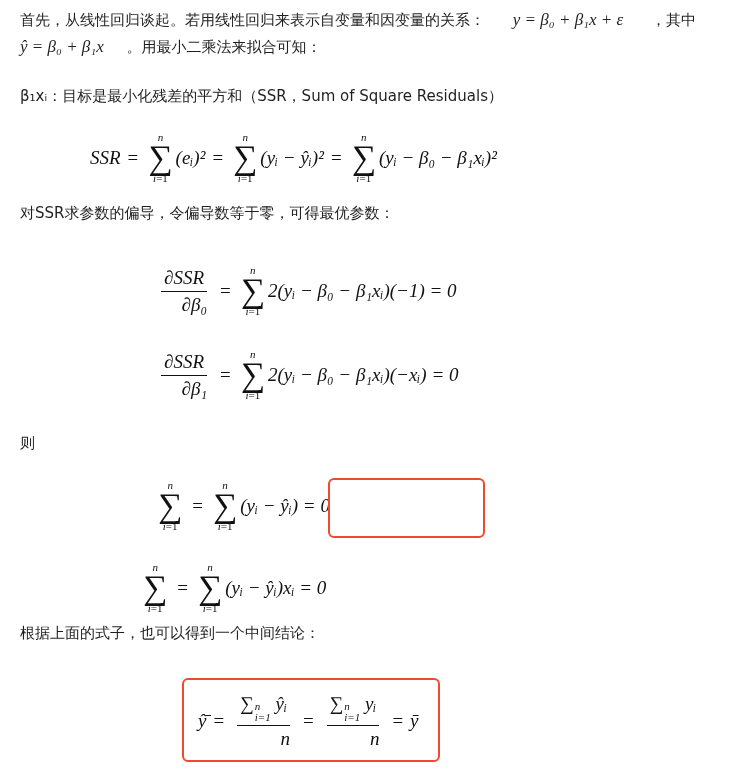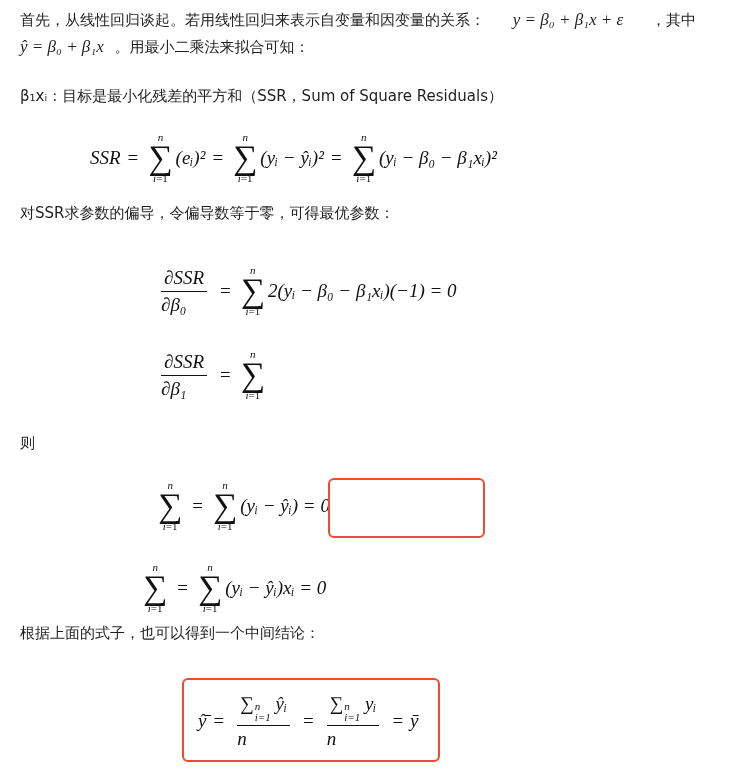--- a/index.html
+++ b/index.html
@@ -14,39 +14,39 @@
   .eq {
     position: absolute; font-family: "Liberation Serif", "DejaVu Serif", serif;
     font-size: 19px; display: flex; align-items: center; white-space: nowrap; color: #111;
   }
   .eq .i { font-style: italic; }
   .sum { display: inline-flex; flex-direction: column; align-items: center; margin: 0 3px; line-height: 1; }
   .sum .top, .sum .bot { font-size: 11px; font-style: italic; }
   .sum .bot { font-style: normal; }
   .sum .bot i { font-style: italic; }
   .sum .sig { font-size: 34px; line-height: 30px; font-style: normal; }
-  .frac { display: inline-flex; flex-direction: column; align-items: flex-start; margin: 0 6px; }
+  .frac { display: inline-flex; flex-direction: column; align-items: flex-end; margin: 0 6px; }
   .frac .num { padding: 0 3px 2px 3px; border-bottom: 1px solid #111; }
   .frac .den { padding-top: 2px; }
   .op { margin: 0 7px; font-style: normal; }
   .redbox {
     position: absolute; border: 2px solid #f04a2e; border-radius: 6px; box-sizing: border-box;
   }
   .lim { display: inline-flex; flex-direction: column; font-size: 11px; line-height: 11px; margin-left: 1px; }
 </style>
 </head>
 <body>
 
 <div class="txt" style="top:7px;">
   <span>首先，从线性回归谈起。若用线性回归来表示自变量和因变量的关系：</span>
   <span class="m" style="font-size:17px;margin:0 23px;">y = β₀ + β₁x + ε</span>
   <span>，其中</span>
 </div>
 <div class="txt" style="top:34px;">
-  <span class="m" style="font-size:17px;margin-right:6px;">ŷ = β₀ + β₁x</span>
+  <span class="m" style="font-size:17px;margin-right:18px;">ŷ = β₀ + β₁x</span>
   <span>。用最小二乘法来拟合可知：</span>
 </div>
 
 <div class="txt" style="top:83px;">β₁xᵢ：目标是最小化残差的平方和（SSR，Sum of Square Residuals）</div>
 
 <div class="eq" style="left:90px; top:130px; height:56px;">
   <span class="i">SSR</span>
   <span class="op">=</span>
   <span class="sum">
       <span class="top">n</span>
@@ -90,20 +90,21 @@
   <span class="frac">
     <span class="num i">∂SSR</span>
     <span class="den i">∂β₁</span>
   </span>
   <span class="op">=</span>
   <span class="sum">
       <span class="top">n</span>
       <span class="sig">∑</span>
       <span class="bot"><i>i</i>=1</span>
     </span>
+  <span class="i">2(yᵢ − β₀ − β₁xᵢ)(−xᵢ) = 0</span>
 </div>
 
 <div class="txt" style="top:430px;">则</div>
 
 <div class="eq" style="left:155px; top:478px; height:56px;">
   <span class="sum">
       <span class="top">n</span>
       <span class="sig">∑</span>
       <span class="bot"><i>i</i>=1</span>
     </span>

